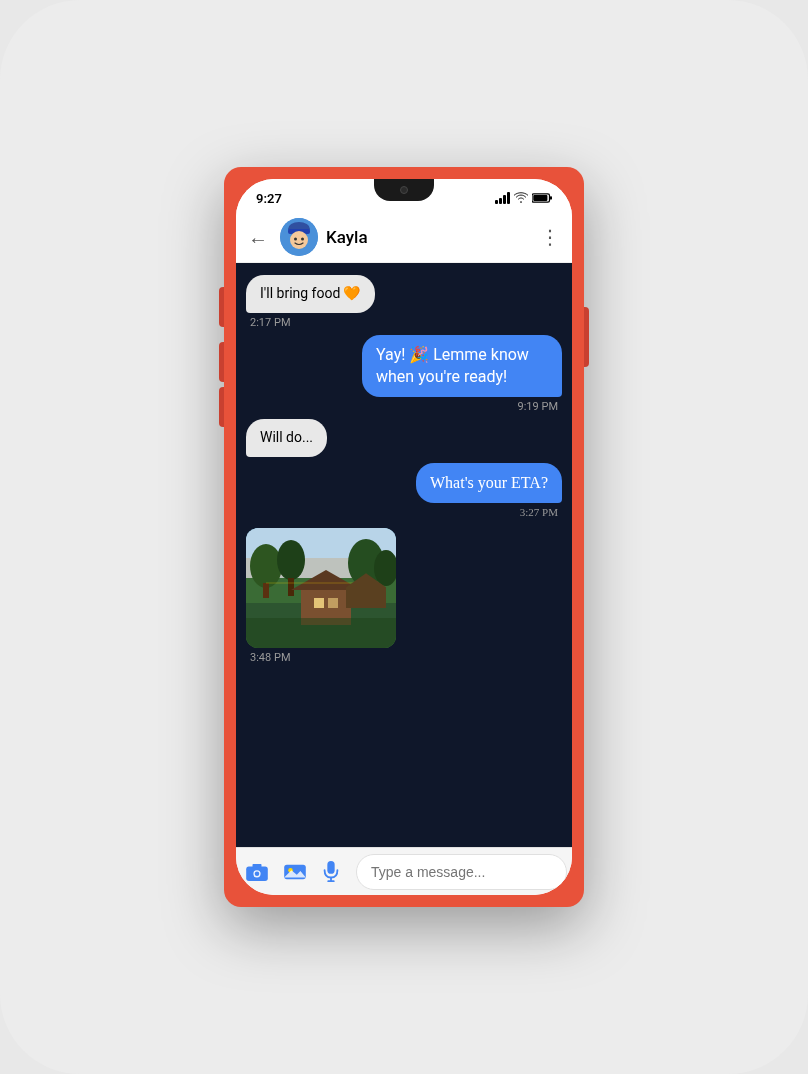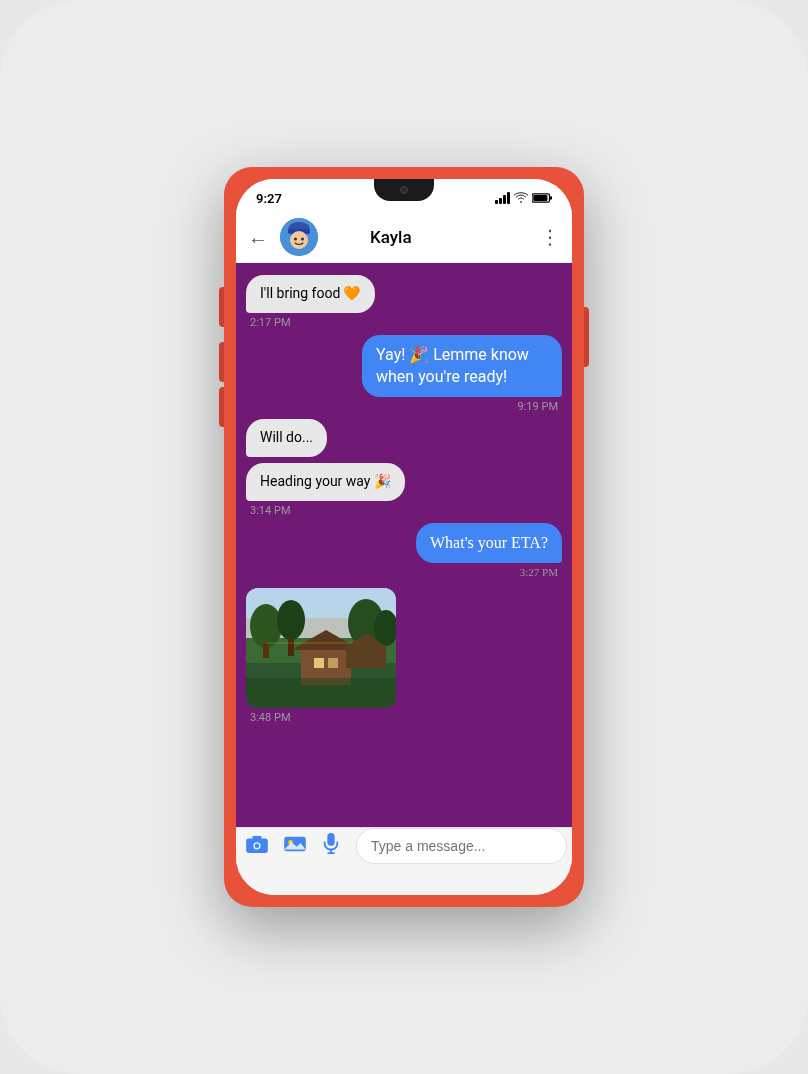--- a/index.html
+++ b/index.html
@@ -24,21 +24,21 @@
       align-items: center;
       justify-content: center;
       position: relative;
     }
 
     
     .phone-shell {
       width: 360px;
       height: 740px;
       background: #E8523A;
-      border-radius: 28px;
+      border-radius: 17px;
       position: relative;
       box-shadow: 0 20px 60px rgba(0,0,0,0.35);
       display: flex;
       align-items: center;
       justify-content: center;
     }
 
     
     .phone-shell::before {
       content: '';
@@ -152,35 +152,34 @@
       font-size: 20px;
       overflow: hidden;
       flex-shrink: 0;
     }
 
     .contact-name {
       font-size: 17px;
       font-weight: 500;
       color: #000;
       flex: 1;
-      margin-left: 44px;
     }
 
     .more-icon {
       font-size: 20px;
       color: #555;
       padding: 4px;
     }
 
     
     .messages-area {
       flex: 1;
       overflow-y: auto;
       padding: 12px 10px;
-      background: #701a75;
+      background: #0f172a;
       display: flex;
       flex-direction: column;
       gap: 4px;
     }
 
     
     .msg-incoming {
       display: flex;
       flex-direction: column;
       align-items: flex-start;
@@ -245,24 +244,25 @@
       bottom: 40px;
       right: 10px;
       width: 40px;
       height: 35px;
       background: #5a4020;
       clip-path: polygon(0% 40%, 50% 0%, 100% 40%, 100% 100%, 0% 100%);
     }
 
     
     .input-area {
-      height: 68px;
+      height: 48px;
       background: #f5f5f5;
       border-top: 1px solid #e0e0e0;
       display: flex;
+      align-items: center;
       padding: 0 10px;
       gap: 16px;
       flex-shrink: 0;
     }
 
     .input-icon {
       width: 32px;
       height: 32px;
       display: flex;
       align-items: center;
@@ -383,26 +383,20 @@
           </div>
           <span class="msg-time">9:19 PM</span>
         </div>
 
         <div class="msg-incoming" style="align-self:flex-start; margin-bottom:2px;align-items:center;">
           <div class="bubble-incoming">
             <span>Will do...</span>
           </div>
         </div>
 
-        <div class="msg-incoming" style="align-self:flex-start; margin-bottom:2px;">
-          <div class="bubble-incoming">
-            <span>Heading your way 🎉</span>
-          </div>
-          <span class="msg-time">3:14 PM</span>
-        </div>
 
         <div style="align-self:flex-end; display:flex; flex-direction:column; align-items:flex-end; margin-bottom:2px;font-family:Liberation Serif, serif;">
           <div class="bubble-outgoing">
             <span>What's your ETA?</span>
           </div>
           <span class="msg-time">3:27 PM</span>
         </div>
 
         <div class="msg-incoming" style="align-self:flex-start; margin-bottom:2px;">
 

